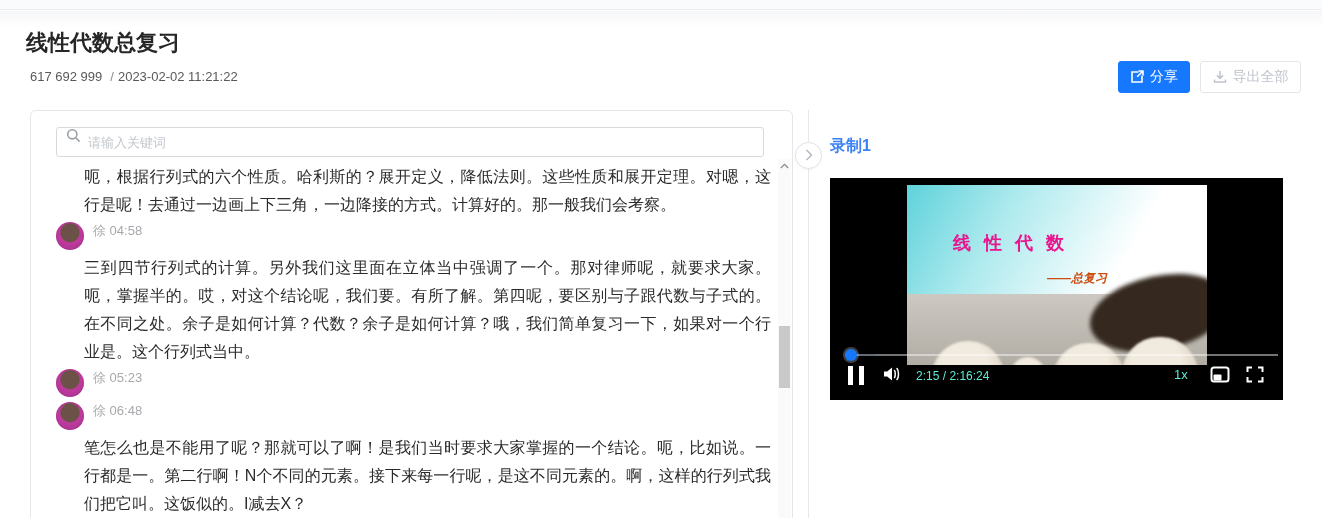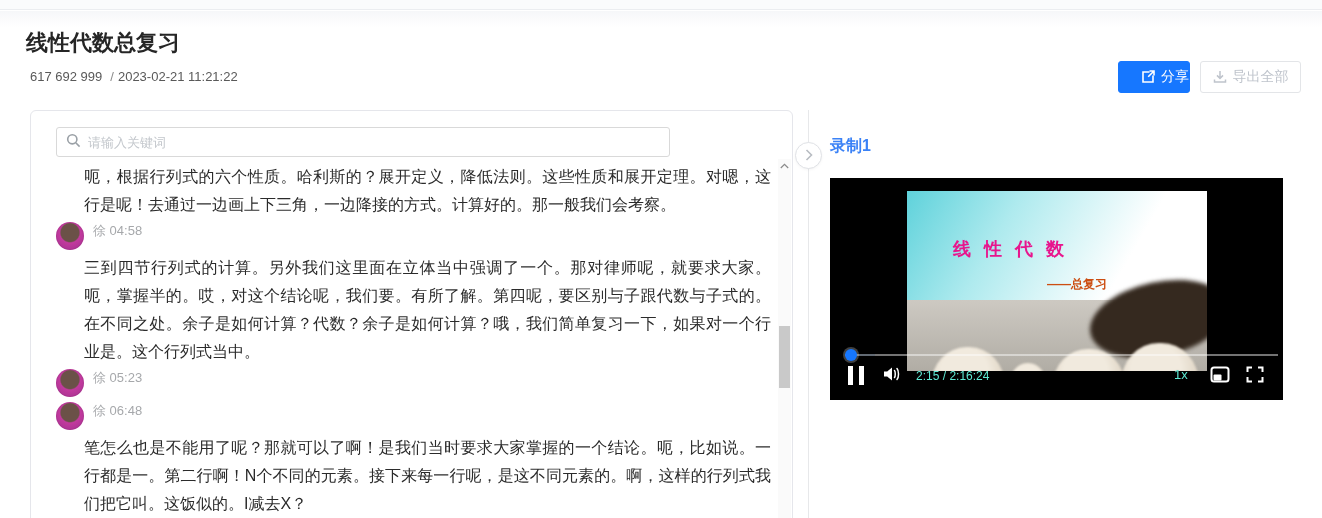--- a/index.html
+++ b/index.html
@@ -13,29 +13,29 @@
   .top-fade { position:absolute; left:0; top:11px; width:100%; height:16px;
     background:linear-gradient(180deg,#f6f7f9,#ffffff); }
 
   
   .page-title { position:absolute; left:26px; top:28px; font-size:22px; font-weight:700; color:#262626; }
   .meta-row { position:absolute; left:30px; top:69px; font-size:13px; color:#595959; }
   .meta-row .sep { margin:0 4px 0 8px; color:#8c8c8c; }
 
   .btn { position:absolute; top:61px; height:32px; border-radius:3px; font-size:14px;
     display:flex; align-items:center; justify-content:center; gap:6px; cursor:pointer; }
-  .btn-share { right:132px; width:72px; background:#1677ff; color:#fff; border:1px solid #1677ff;justify-content:flex-end; }
+  .btn-share { right:132px; width:72px; background:#1677ff; color:#fff; border:1px solid #1677ff; }
   .btn-export { right:21px; width:101px; background:#fff; color:#bfc4cc; border:1px solid #e3e5e8; }
   .btn svg { display:block; }
 
   
   .left-card { position:absolute; left:30px; top:110px; width:763px; height:430px;
     border:1px solid #e5e6eb; border-radius:6px 6px 0 0; background:#fff; }
-  .search-box { position:absolute; left:25px; top:16px; width:614px; height:30px;
-    border:1px solid #d9d9d9; border-radius:3px; display:flex; align-items:center; padding:0 9px; gap:7px; background:#fff; }
+  .search-box { position:absolute; left:25px; top:16px; width:708px; height:30px;
+    border:1px solid #d9d9d9; border-radius:3px; display:flex; padding:0 9px; gap:7px; background:#fff; }
   .search-box input { border:0; outline:0; flex:1; font-size:13px; color:#262626;
     font-family:"Liberation Sans","DejaVu Sans",sans-serif; }
   .search-box input::placeholder { color:#c3c7cc; }
 
   .transcript { position:absolute; left:0; top:50px; width:748px; height:378px;
     overflow:hidden; padding:2px 10px 0 53px; }
   .t-text { font-size:16px; line-height:28px; color:#2b2b2b; width:687px;
     text-align:justify; word-break:break-all; }
   .t-head { display:flex; align-items:flex-start; height:30px; margin:3px 0 2px -28px; gap:9px; }
   .avatar { width:28px; height:28px; border-radius:50%; flex:0 0 28px;
@@ -51,27 +51,27 @@
 
   
   .v-divider { position:absolute; left:808px; top:110px; width:1px; height:408px; background:#e7e8ea; }
   .collapse-btn { position:absolute; left:795px; top:142px; width:27px; height:27px; border-radius:50%;
     background:#fff; border:1px solid #e0e2e6; display:flex; align-items:center; justify-content:center;
     color:#b8bcc2; cursor:pointer; box-shadow:0 1px 3px rgba(0,0,0,.04); }
   .panel-title { position:absolute; left:830px; top:136px; font-size:16px; font-weight:600; color:#3b82f6; }
 
   
   .video { position:absolute; left:830px; top:178px; width:453px; height:222px; background:#000; overflow:hidden; }
-  .v-content { position:absolute; left:77px; top:13px; width:300px; height:180px; overflow:hidden; }
+  .v-content { position:absolute; left:77px; top:7px; width:300px; height:180px; overflow:hidden; }
   .slide { position:absolute; left:0; top:0; width:300px; height:109px;
     background:linear-gradient(120deg,#5fd2db 0%,#aeeaee 32%,#ffffff 72%); }
   .slide-title { position:absolute; left:46px; top:46px; font-size:18px; font-weight:700;
     color:#e8158d; letter-spacing:4px; }
   .slide-sub { position:absolute; left:140px; top:85px; font-size:12px; font-weight:700;
-    color:#cc4e12; }
+    color:#cc4e12; font-style:italic; }
   .photo { position:absolute; left:0; top:109px; width:300px; height:113px;
     background:linear-gradient(180deg,#cdc9c2 0%,#b2aea6 60%,#9e9a92 100%); }
   .swan-dark { position:absolute; right:-22px; top:-18px; width:140px; height:74px; background:#35291f;
     border-radius:50%; transform:rotate(-12deg); filter:blur(2px); }
   .chick { position:absolute; border-radius:48%;
     background:radial-gradient(circle at 45% 32%, #f1eade 0 35%, #d8ccba 70%, #b7ab99 100%);
     filter:blur(1px); }
   .c1 { left:24px; bottom:-14px; width:74px; height:80px; }
   .c2 { left:102px; bottom:2px; width:38px; height:48px; }
   .c3 { left:146px; bottom:-10px; width:72px; height:74px; }
@@ -95,21 +95,21 @@
 </head>
 <body>
 
 <div class="stage">
 
   <div class="top-strip"></div>
   <div class="top-fade"></div>
 
   <div class="page-title">线性代数总复习</div>
   <div class="meta-row">
-    <span>617 692 999</span><span class="sep">/</span><span>2023-02-21 11:21:22</span>
+    <span>617 692 999</span><span class="sep">/</span><span>2023-02-02 11:21:22</span>
   </div>
 
   <div class="btn btn-share">
     <span>
       <svg width="14" height="14" viewBox="0 0 14 14">
           <path d="M12 5.5V12H2V2h6.5" fill="none" stroke="#fff" stroke-width="1.6"></path>
           <path d="M8.5 1H13v4.5M13 1L7.2 6.8" fill="none" stroke="#fff" stroke-width="1.6"></path>
         </svg>
     </span>
     <span>分享</span>

